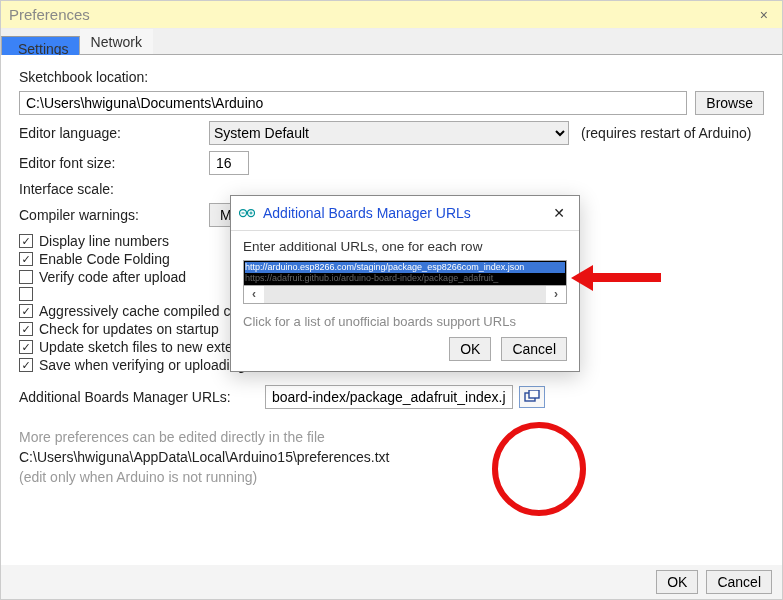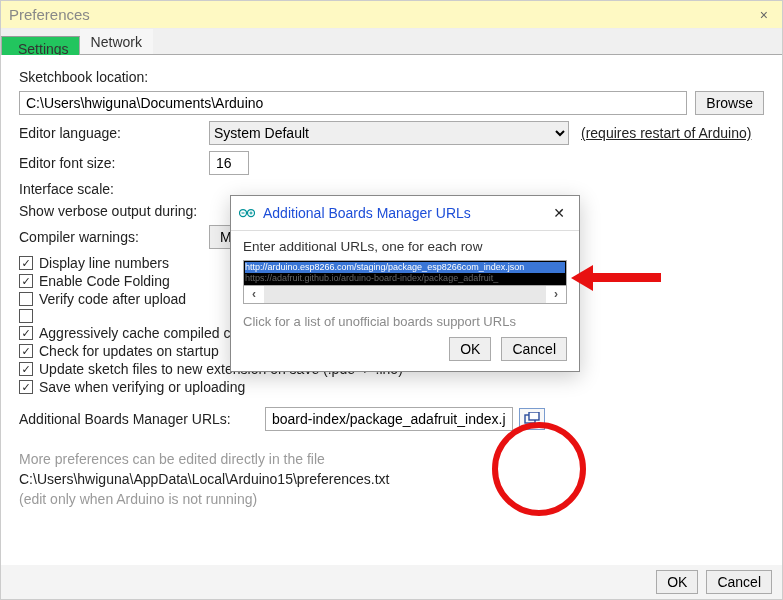--- a/index.html
+++ b/index.html
@@ -5,21 +5,21 @@
 * { box-sizing: border-box; margin: 0; padding: 0; font-family: "Segoe UI", Arial, sans-serif; }
 body { background: #fff; width: 783px; height: 600px; overflow: hidden; position: relative; }
 
 .window { position: absolute; left: 0; top: 0; width: 783px; height: 600px; background: #fafafa; border: 1px solid #ccc; }
 .titlebar { height: 28px; display: flex; align-items: center; padding: 0 8px; color: #888; font-size: 15px; background: #fef9c3; border-bottom: 1px solid #eee; }
 .titlebar .title { flex: 1; }
 .titlebar .close { color: #666; font-size: 14px; padding: 2px 6px; }
 
 .tabs { display: flex; border-bottom: 1px solid #aaa; background: #f0f0f0; height: 26px; }
 .tab { padding: 4px 10px; font-size: 14px; color: #333; border: 1px solid transparent; border-bottom: none; cursor: default; background: #f6f6f6; }
-.tab.active { background: #22c55e; border-color: #aaa; border-top-color: #999; margin-top: -1px; position: relative; top: 8px; padding-left: 16px; }
+.tab.active { background: #3b82f6; border-color: #aaa; border-top-color: #999; margin-top: -1px; position: relative; top: 8px; padding-left: 16px; }
 
 .panel { padding: 14px 18px 10px 18px; background: #fff; height: calc(100% - 54px - 34px); font-size: 14px; color: #222; position: relative; }
 
 .row { display: flex; align-items: center; margin-bottom: 6px; }
 .row label { font-size: 14px; }
 .label-col { width: 190px; }
 .wide-input { flex: 1; }
 
 input[type=text] { border: 1px solid #aaa; padding: 2px 6px; font-size: 14px; height: 24px; background: #fff; }
 select { border: 1px solid #aaa; height: 24px; font-size: 14px; background: #efefef; }
@@ -84,36 +84,32 @@
     <div class="row">
       <input type="text" class="wide-input" style="margin-right: 8px;" value="C:\Users\hwiguna\Documents\Arduino">
       <button class="btn">Browse</button>
     </div>
 
     <div class="row" style="margin-top:4px;">
       <span class="label-col">Editor language:</span>
       <select style="width:360px;">
         <option>System Default</option>
       </select>
-      <span style="margin-left:12px;text-decoration:underline;">(requires restart of Arduino)</span>
+      <span style="margin-left:12px;">(requires restart of Arduino)</span>
     </div>
 
     <div class="row">
       <span class="label-col">Editor font size:</span>
       <input type="text" class="small-input" value="16" style="">
     </div>
 
     <div class="row">
       <span class="label-col">Interface scale:</span>
     </div>
 
-    <div class="row">
-      <span style="width:222px;">Show verbose output during:</span>
-      <span class="verbose-chk"></span>
-    </div>
 
     <div class="row">
       <span class="label-col">Compiler warnings:</span>
       <button class="btn" style="width:30px;">Me</button>
     </div>
 
     <div class="chk-row">
         <span class="chk checked"></span>
         <span>Display line numbers</span>
       </div>

